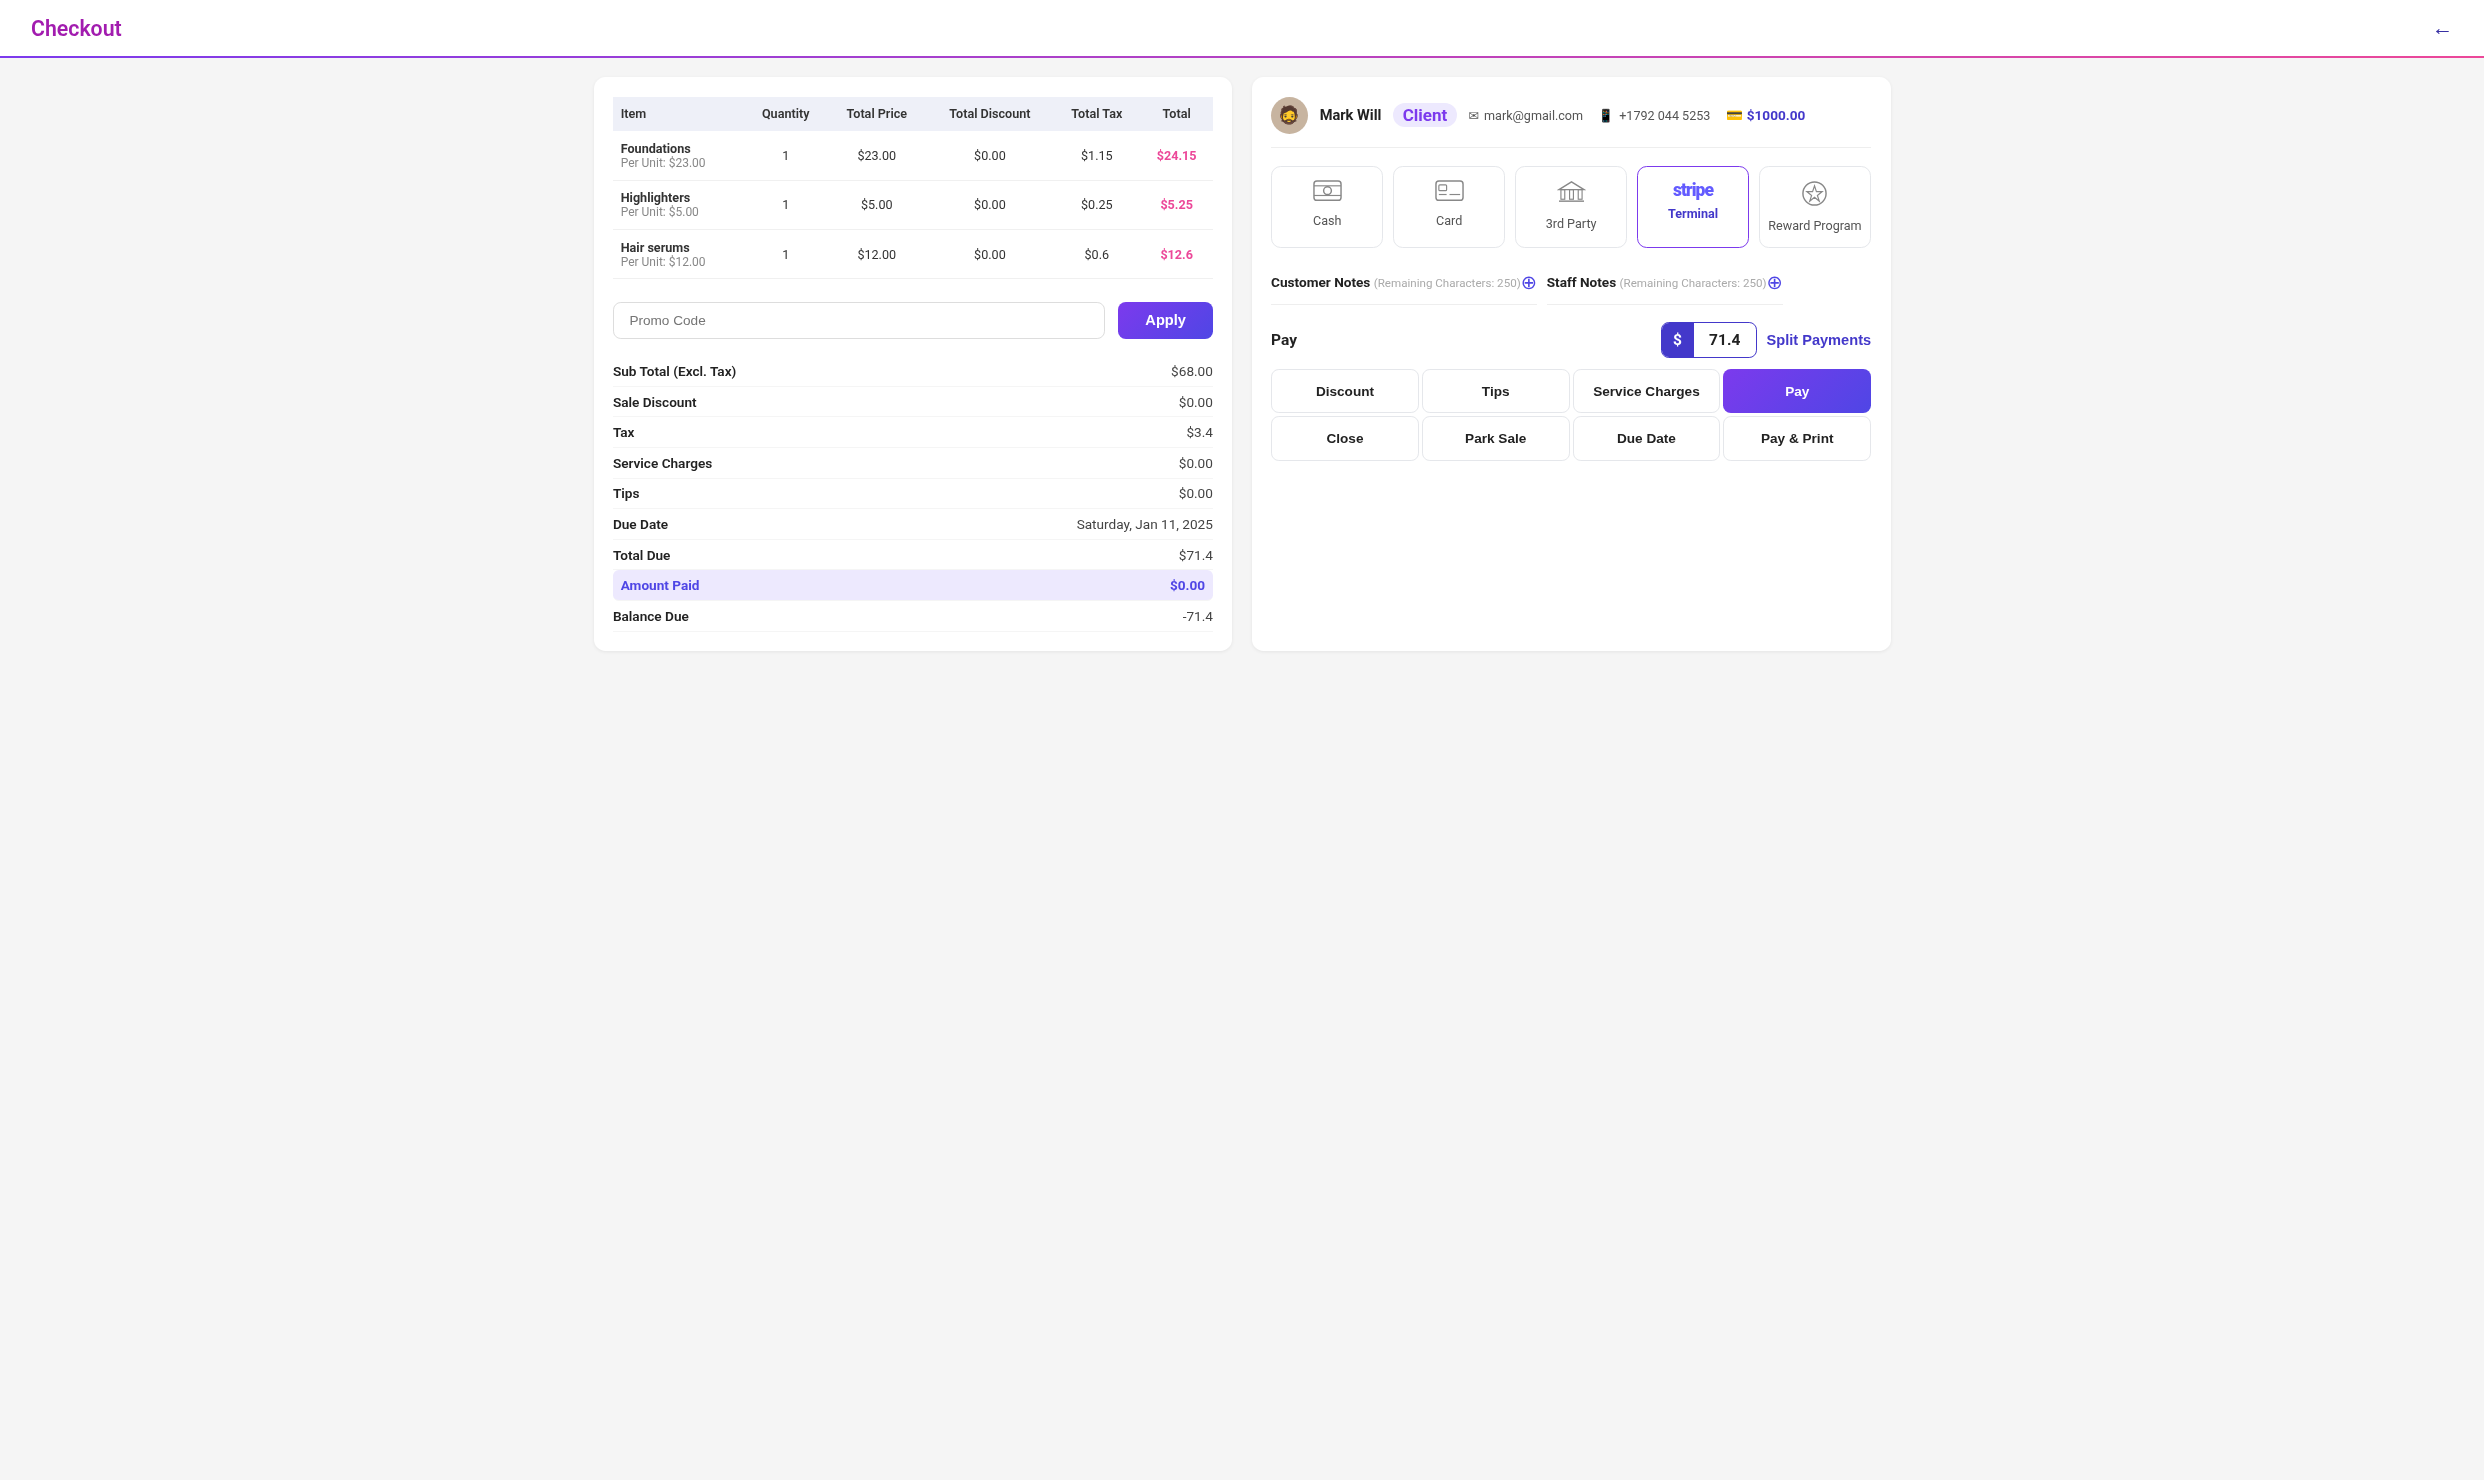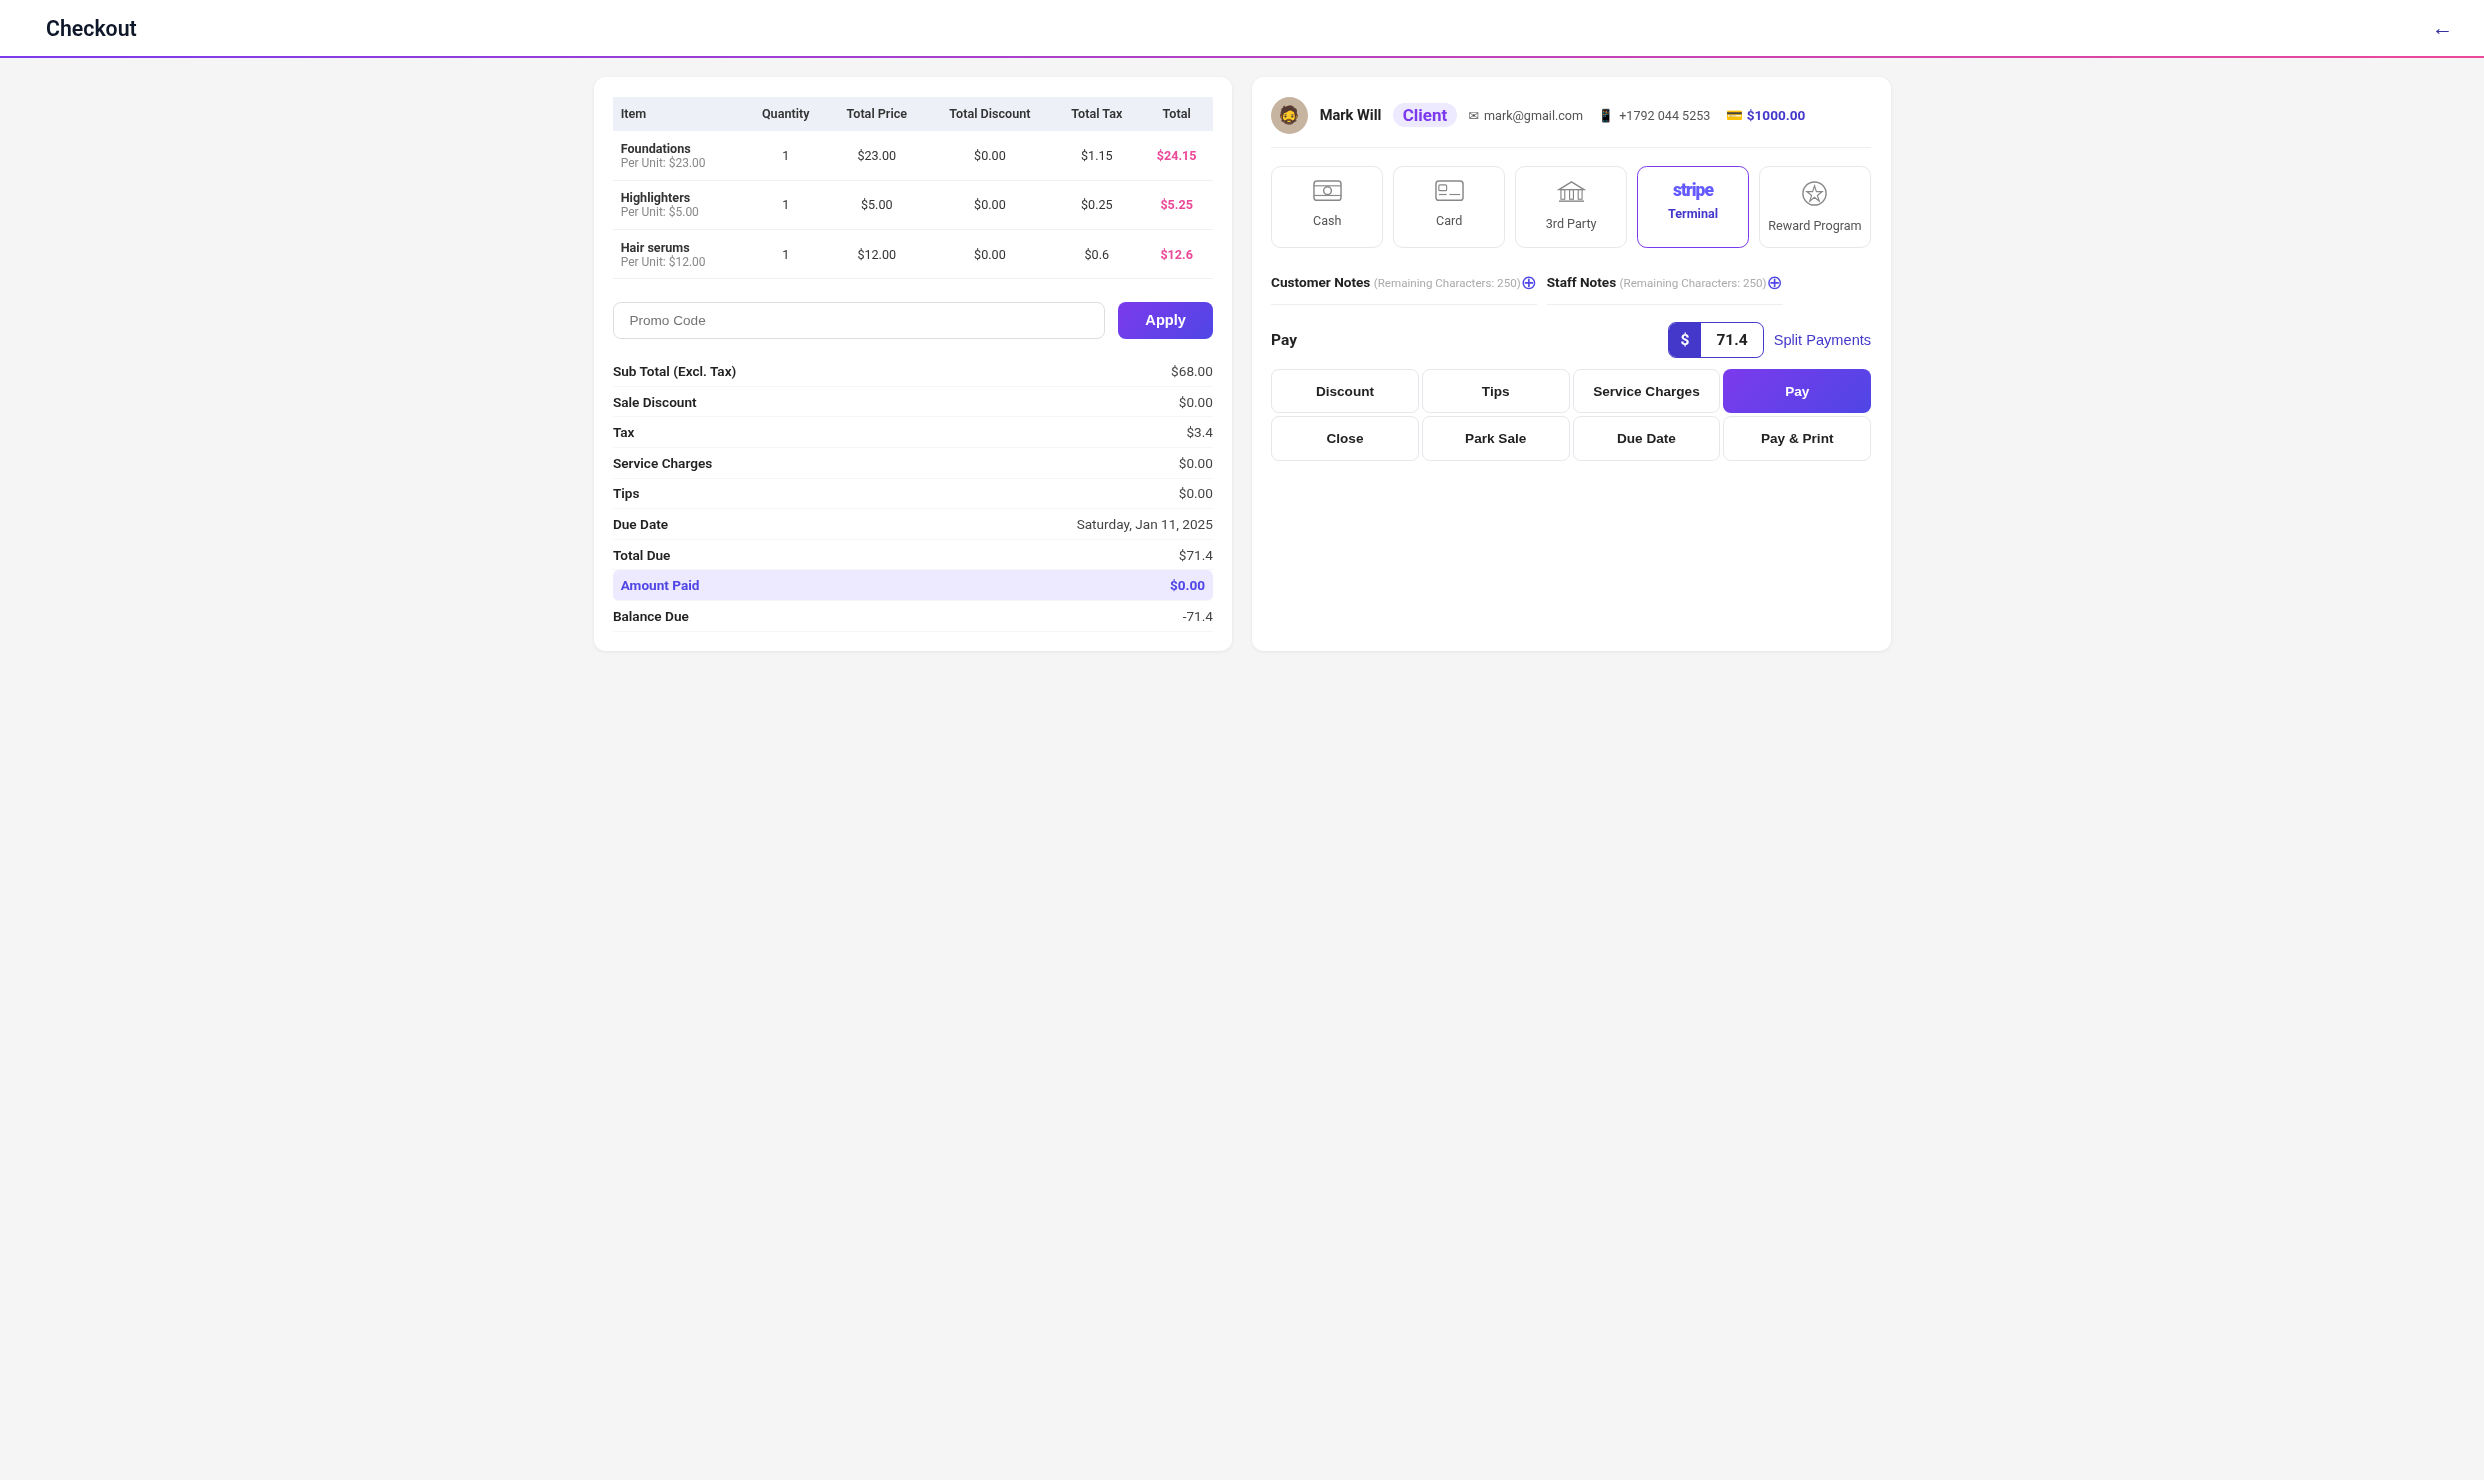--- a/index.html
+++ b/index.html
@@ -14,22 +14,21 @@
       padding: 15.5px 31px;
       display: flex;
       align-items: center;
       justify-content: space-between;
       border-bottom: 2.4px solid transparent;
       border-image: linear-gradient(to right, #7c3aed, #ec4899) 1;
     }
     .header-title {
       font-size: 21.3px;
       font-weight: 600;
-      color: #0f172a;
-      margin-left: 15px;
+      color: #a21caf;
     }
     .back-btn {
       background: none;
       border: none;
       cursor: pointer;
       color: #3730a3;
       font-size: 21.3px;
     }
     .main-layout {
       display: grid;
@@ -256,21 +255,21 @@
     }
     .pay-amount-value {
       padding: 7.8px 15.5px;
       font-size: 15.5px;
       font-weight: 700;
       color: #222;
       min-width: 58px;
     }
     .split-btn {
       color: #4338ca;
-      font-weight: 400;
+      font-weight: 700;
       font-size: 14.6px;
       background: none;
       border: none;
       cursor: pointer;
       white-space: nowrap;
     }
     
     .action-btns {
       display: grid;
       grid-template-columns: 1fr 1fr 1fr 1fr;

